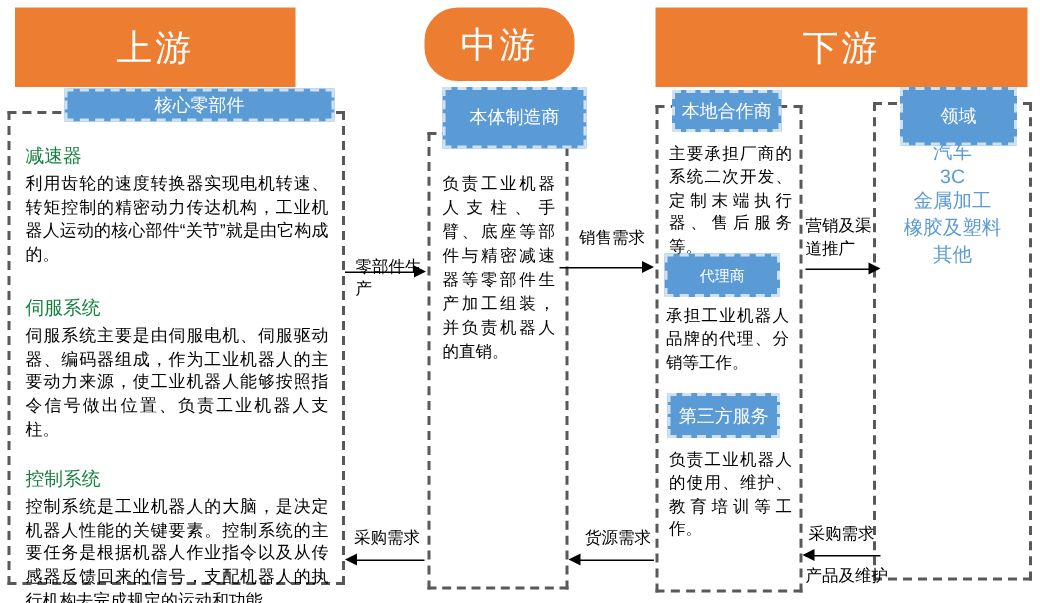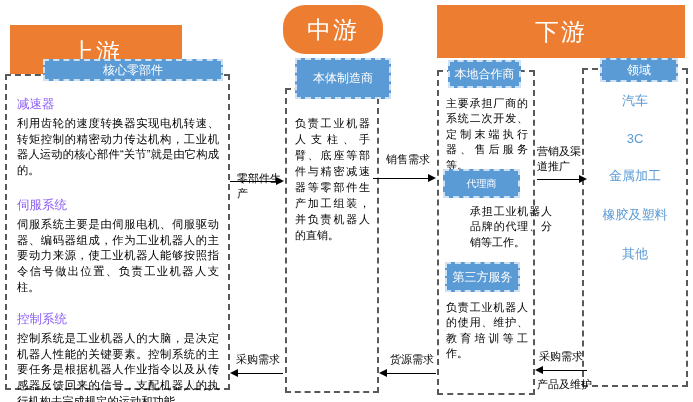--- a/index.html
+++ b/index.html
@@ -15,21 +15,21 @@
   .sublabel{
     position:absolute;background:#5B9BD5;color:#fff;
     border:2px dashed #cfe2f3;box-sizing:border-box;
     display:flex;align-items:center;justify-content:center;
     font-size:12px;z-index:3;
   }
   .dashbox{
     position:absolute;border:2px dashed #595959;box-sizing:border-box;
     background:#fff;z-index:1;
   }
-  .sectitle{color:#8b5cf6;font-size:12.5px;margin:0 0 3px 0;}
+  .sectitle{color:#15803d;font-size:12.5px;margin:0 0 3px 0;}
   .bodytext{font-size:11.3px;line-height:1.38;text-align:justify;margin:0;}
   .up-inner{padding:20px 9px 0 10px;}
   .mid-inner{padding:26px 7px 0 8px;}
   .fields-item{color:#5B9BD5;font-size:13px;text-align:center;}
   .alabel{position:absolute;font-size:11px;line-height:1.35;z-index:2;}
   .arrow{position:absolute;height:0;border-top:1.4px solid #000;z-index:2;}
   .arrow-r::after{
     content:"";position:absolute;right:-2px;top:-5px;
     border-left:8px solid #000;border-top:4px solid transparent;border-bottom:4px solid transparent;
   }
@@ -37,21 +37,21 @@
     content:"";position:absolute;left:-2px;top:-5px;
     border-right:8px solid #000;border-top:4px solid transparent;border-bottom:4px solid transparent;
   }
   .partner-body{position:absolute;font-size:11px;line-height:1.4;text-align:justify;z-index:2;}
 </style>
 </head>
 <body>
 
 <div id="canvas">
 
-  <div class="hdr" style="left:10px;top:5px;width:172px;height:53px;margin-top:20px;">上游</div>
+  <div class="hdr" style="left:10px;top:5px;width:187px;height:53px;">上游</div>
   <div class="hdr" style="left:283px;top:5px;width:100px;height:49px;border-radius:22px;">中游</div>
   <div class="hdr" style="left:437px;top:5px;width:248px;height:53px;">下游</div>
 
   <div class="sublabel" style="left:43px;top:59px;width:180px;height:22px;">核心零部件</div>
 
   <div class="dashbox" style="left:5px;top:74px;width:225px;height:316px;">
     <div class="up-inner">
       <div>
         <p class="sectitle">减速器</p>
         <p class="bodytext">利用齿轮的速度转换器实现电机转速、转矩控制的精密动力传达机构，工业机器人运动的核心部件“关节”就是由它构成的。</p>
@@ -74,30 +74,30 @@
       <p class="bodytext" style="font-size:11px;line-height:1.45;">负责工业机器人支柱、手臂、底座等部件与精密减速器等零部件生产加工组装，并负责机器人的直销。</p>
     </div>
   </div>
 
   <div class="dashbox" style="left:437px;top:70px;width:98px;height:325px;"></div>
 
   <div class="sublabel" style="left:448px;top:60px;width:73px;height:28px;">本地合作商</div>
   <div class="partner-body" style="left:446px;top:96px;width:82px;">主要承担厂商的系统二次开发、定制末端执行器、售后服务等。</div>
 
   <div class="sublabel" style="left:443px;top:169px;width:77px;height:29px;font-size:10px;">代理商</div>
-  <div class="partner-body" style="left:470px;top:204px;width:82px;">承担工业机器人品牌的代理、分销等工作。</div>
+  <div class="partner-body" style="left:444px;top:204px;width:82px;">承担工业机器人品牌的代理、分销等工作。</div>
 
   <div class="sublabel" style="left:445px;top:262px;width:75px;height:30px;">第三方服务</div>
   <div class="partner-body" style="left:446px;top:300px;width:82px;">负责工业机器人的使用、维护、教育培训等工作。</div>
 
   <div class="dashbox" style="left:582px;top:68px;width:106px;height:319px;"></div>
 
-  <div class="sublabel" style="left:600px;top:58px;width:78px;height:24px;">领域</div>
+  <div class="sublabel" style="left:600px;top:58px;width:78px;height:39px;">领域</div>
 
-  <div style="position:absolute;left:582px;top:92px;width:106px;display:flex;flex-direction:column;gap:21px;z-index:2;">
+  <div style="position:absolute;left:582px;top:92px;width:106px;display:flex;flex-direction:column;z-index:2;">
     <div class="fields-item">汽车</div>
     <div class="fields-item">3C</div>
     <div class="fields-item">金属加工</div>
     <div class="fields-item">橡胶及塑料</div>
     <div class="fields-item">其他</div>
   </div>
 
   <div class="alabel" style="left:237px;top:139px;width:44px;margin-top:32px;">零部件生产</div>
   <div class="arrow arrow-r" style="left:230px;top:181px;width:52px;"></div>
 

